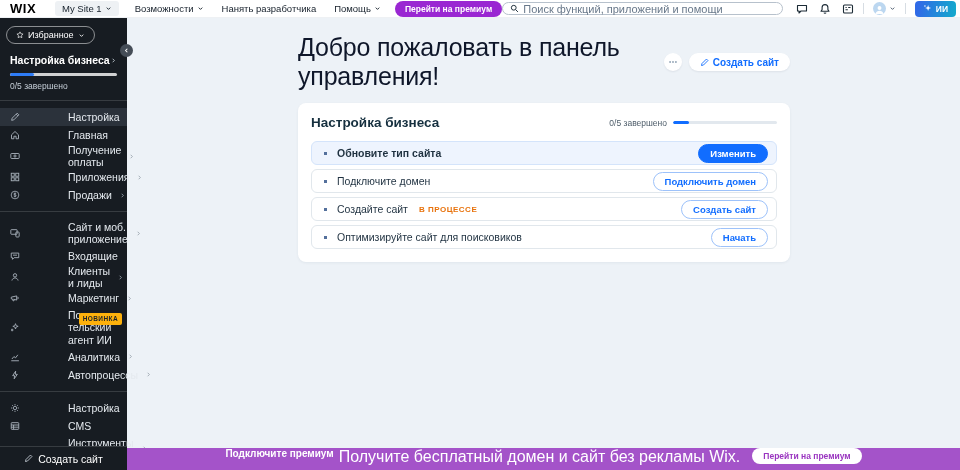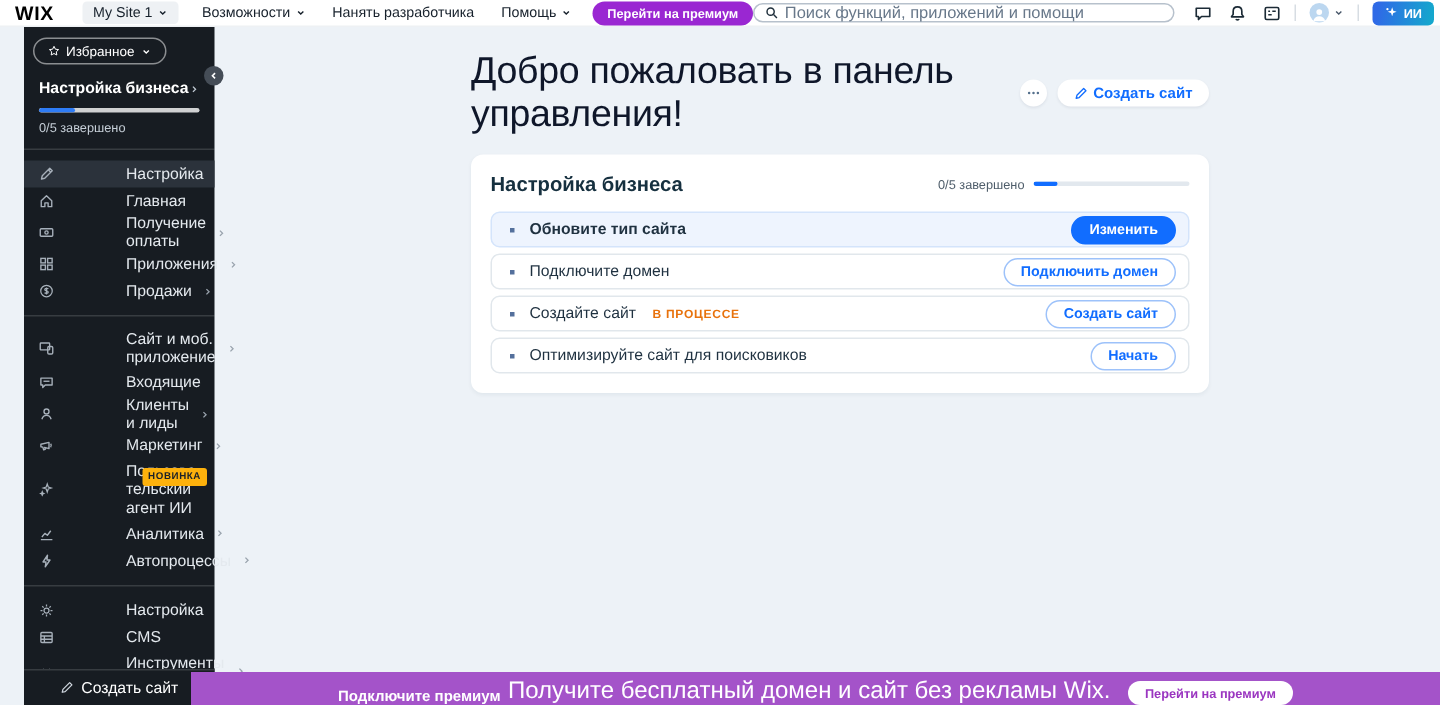--- a/index.html
+++ b/index.html
@@ -25,21 +25,21 @@
   .tb-icons { display:flex; align-items:center; gap:11px; margin:0 9px 0 13px; color:#1c2b36; }
   .tb-vdiv { width:1px; height:11px; background:#d7dde3; }
   .avatar-wrap { display:flex; align-items:center; gap:3px; margin:0 9px; cursor:pointer; }
   .avatar { width:13px; height:13px; border-radius:50%; background:#bcd7f0; display:flex;
     align-items:flex-end; justify-content:center; overflow:hidden; }
   .ai-btn { margin-left:9px; height:16px; border:none; border-radius:4px; padding:0 8px;
     background:linear-gradient(100deg,#2f6ae6 10%,#15a7cd 95%); color:#fff; font-weight:bold;
     font-size:8.5px; display:flex; align-items:center; gap:4px; font-family:inherit; cursor:pointer; }
 
   
-  .shell { position:absolute; top:18px; left:0; right:0; bottom:0; display:flex;padding-left:16px; }
+  .shell { position:absolute; top:18px; left:0; right:0; bottom:0; display:flex; }
 
   
   .sidebar { position:relative; width:127px; min-width:127px; background:#171c22; color:#e6ebf0;
     padding-top:7px; z-index:20; }
   .fav-row { padding:0 6px 8px 6px; }
   .fav-pill { display:inline-flex; align-items:center; gap:4px; border:1px solid rgba(255,255,255,.5);
     border-radius:999px; background:transparent; color:#fff; font-size:9px; padding:3px 9px;
     font-family:inherit; cursor:pointer; }
   .collapse-btn { position:absolute; top:26px; right:-6px; width:13px; height:13px; border-radius:50%;
     background:#454d57; color:#fff; border:none; display:flex; align-items:center; justify-content:center;
@@ -96,21 +96,21 @@
   .t-label { font-size:10.5px; color:#1f3140; }
   .task.active .t-label { font-weight:bold; }
   .t-status { margin-left:11px; font-size:8px; font-weight:bold; color:#e8720c; letter-spacing:.5px; }
   .t-btn { margin-left:auto; margin-right:5px; border-radius:999px; font-size:9.5px; font-weight:bold;
     padding:3px 11px; font-family:inherit; cursor:pointer; white-space:nowrap; }
   .t-btn.secondary { background:#fff; color:#116dff; border:1px solid #9dc2fa; }
   .t-btn.primary { background:#116dff; color:#fff; border:1px solid #116dff; }
 
   
   .banner { position:fixed; left:127px; right:0; bottom:0; height:22px; background:#a453c9;
-    display:flex; align-items:flex-end; justify-content:center; gap:5px; color:#fff; z-index:25; }
+    display:flex; align-items:flex-start; justify-content:center; gap:5px; color:#fff; z-index:25; }
   .banner .b-bold { font-size:10px; font-weight:bold; }
   .banner .b-text { font-size:16px; }
   .banner .b-btn { margin-left:7px; background:#fff; color:#9a35c0; border:none; border-radius:999px;
     font-size:8.5px; font-weight:bold; padding:3px 11px; font-family:inherit; cursor:pointer; }
 
   svg { display:block; }
 </style>
 </head>
 <body>
 

